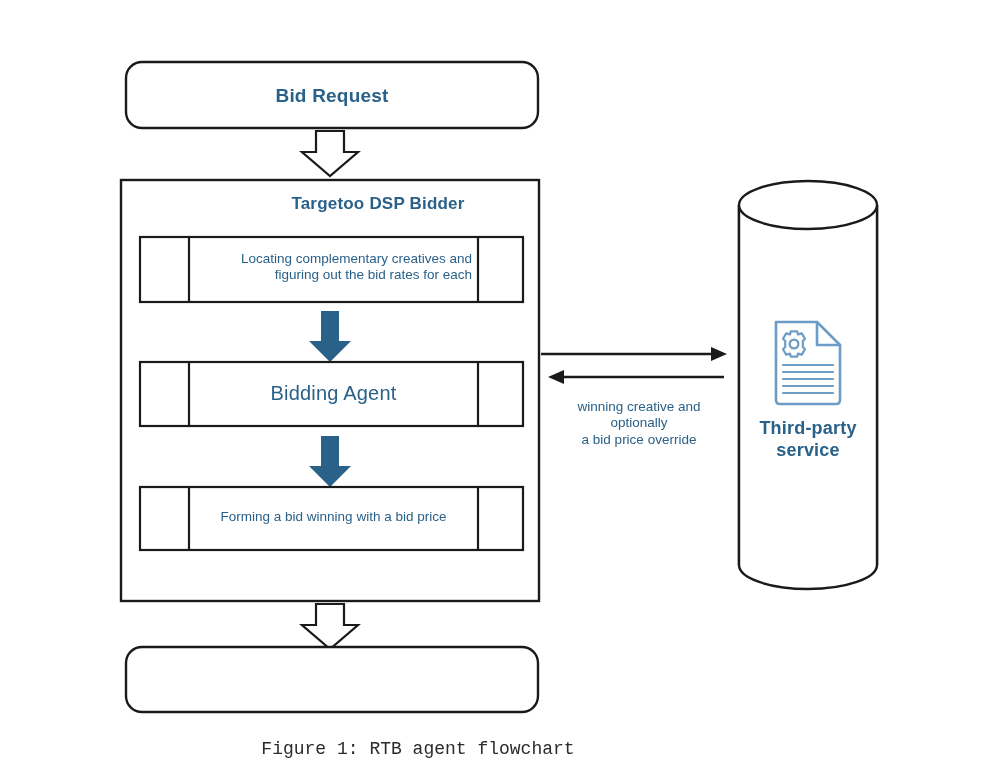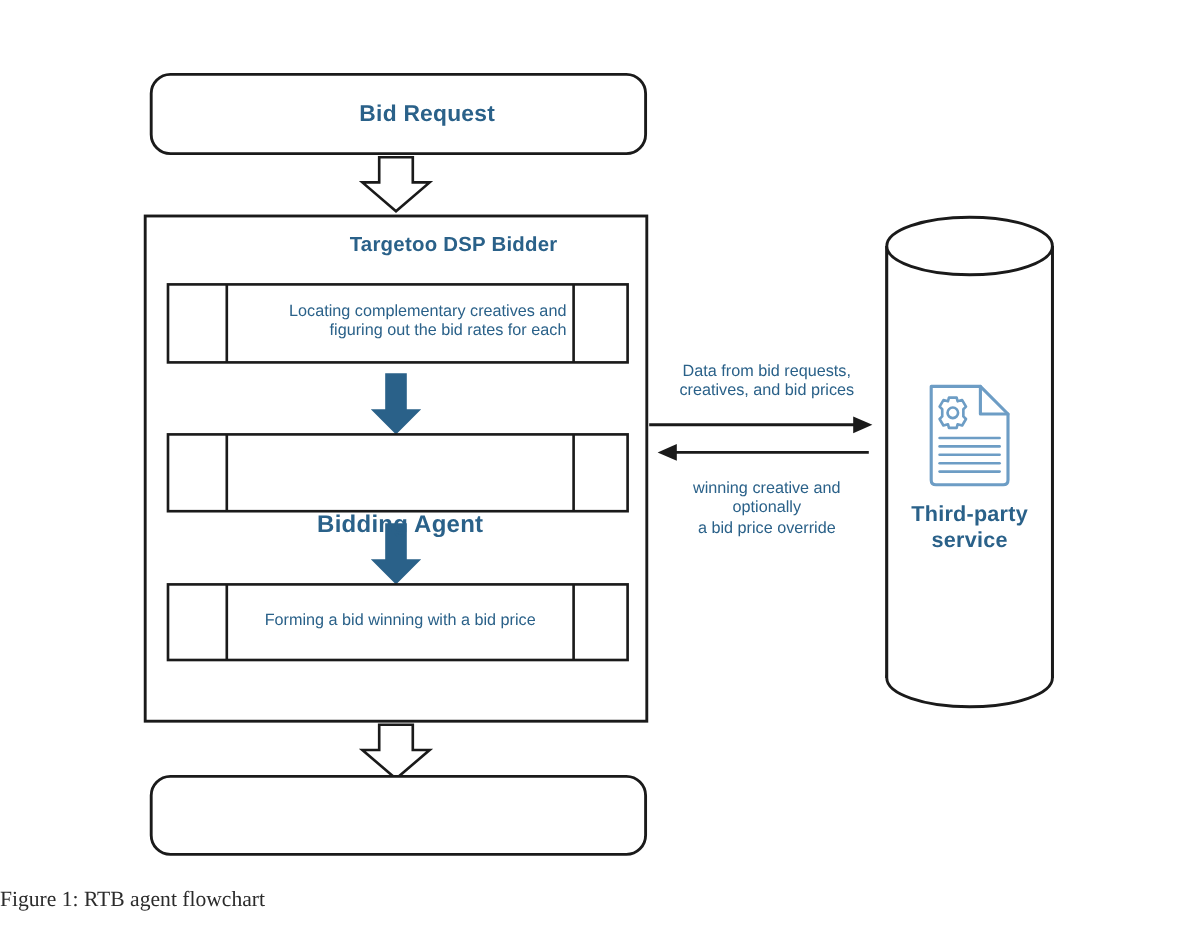--- a/index.html
+++ b/index.html
@@ -42,41 +42,40 @@
     font-weight: bold;
     letter-spacing: 0.2px;
     margin-left: 48px;
   }
   .step-text {
     font-size: 13.5px;
     font-weight: normal;
   }
   .agent-text {
     font-size: 20px;
-    font-weight: bold;
+    font-weight: normal;
     letter-spacing: 0.2px;
-    margin-top: 44px;
   }
   .flow-label {
     font-size: 13.5px;
     font-weight: normal;
   }
   .service-label {
     font-size: 18px;
     font-weight: bold;
     letter-spacing: 0.2px;
   }
   .caption {
     position: absolute;
     width: 836px;
     left: 0;
-    text-align: left;
+    text-align: center;
     font-size: 18px;
     color: #2b2b2b;
-    font-family: Liberation Serif, serif;
+    font-family: Liberation Mono, monospace;
   }
 </style>
 </head>
 <body>
 
 <div id="stage">
 
   <svg width="998" height="774" viewBox="0 0 998 774" xmlns="http://www.w3.org/2000/svg">
 
     <rect x="126" y="62" width="412" height="66" rx="16" ry="16" fill="#ffffff" stroke="#1a1a1a" stroke-width="2.4"></rect>
@@ -147,34 +146,32 @@
       </g>
 
       <line x1="783" y1="365" x2="833" y2="365" stroke-width="2.2"></line>
       <line x1="783" y1="372" x2="833" y2="372" stroke-width="2.2"></line>
       <line x1="783" y1="379" x2="833" y2="379" stroke-width="2.2"></line>
       <line x1="783" y1="386" x2="833" y2="386" stroke-width="2.2"></line>
       <line x1="783" y1="393" x2="833" y2="393" stroke-width="2.2"></line>
     </g>
   </svg>
 
-  <div class="txt terminal-label" style="left:126px; top:84px; width:412px;padding-left:24px;">Bid Request</div>
+  <div class="txt terminal-label" style="left:126px; top:84px; width:412px;">Bid Request</div>
 
   <div class="txt container-title" style="left:121px; top:194px; width:418px;">Targetoo DSP Bidder</div>
 
   <div class="txt step-text" style="left:195px; top:251px; width:277px;text-align:right;">Locating complementary creatives and
 figuring out the bid rates for each</div>
 
   <div class="txt agent-text" style="left:195px; top:381px; width:277px;">Bidding Agent</div>
 
   <div class="txt step-text" style="left:191px; top:509px; width:285px;">Forming a bid winning with a bid price</div>
 
 
-  <div class="txt flow-label" style="left:542px; top:301px; width:194px;">Data from bid requests,
-creatives, and bid prices</div>
 
   <div class="txt flow-label" style="left:542px; top:399px; width:194px;">winning creative and
 optionally
 a bid price override</div>
 
   <div class="txt service-label" style="left:748px; top:418px; width:120px;">Third-party
 service</div>
 
   <div class="caption" style="top:739px;">Figure 1: RTB agent flowchart</div>
 

